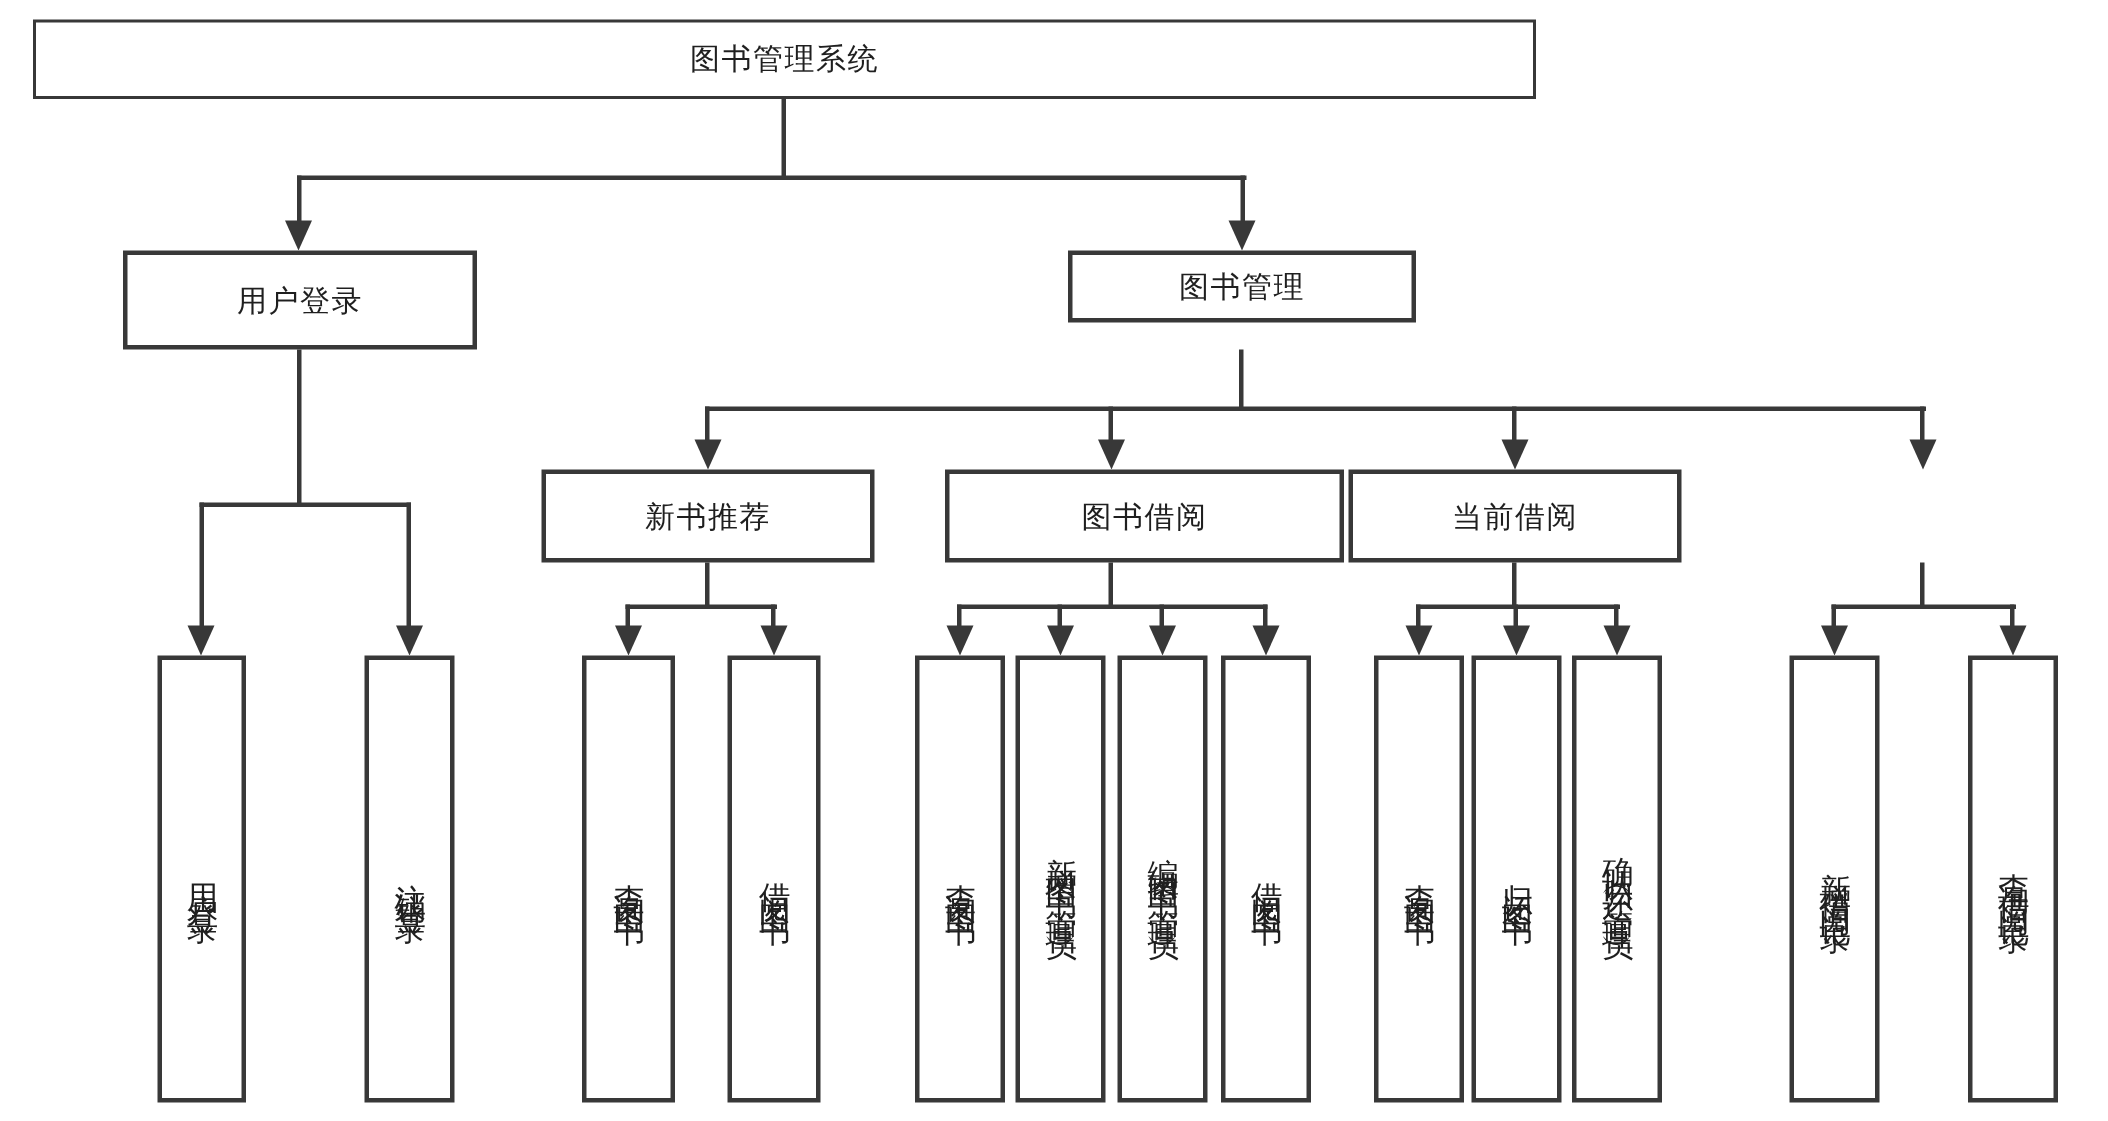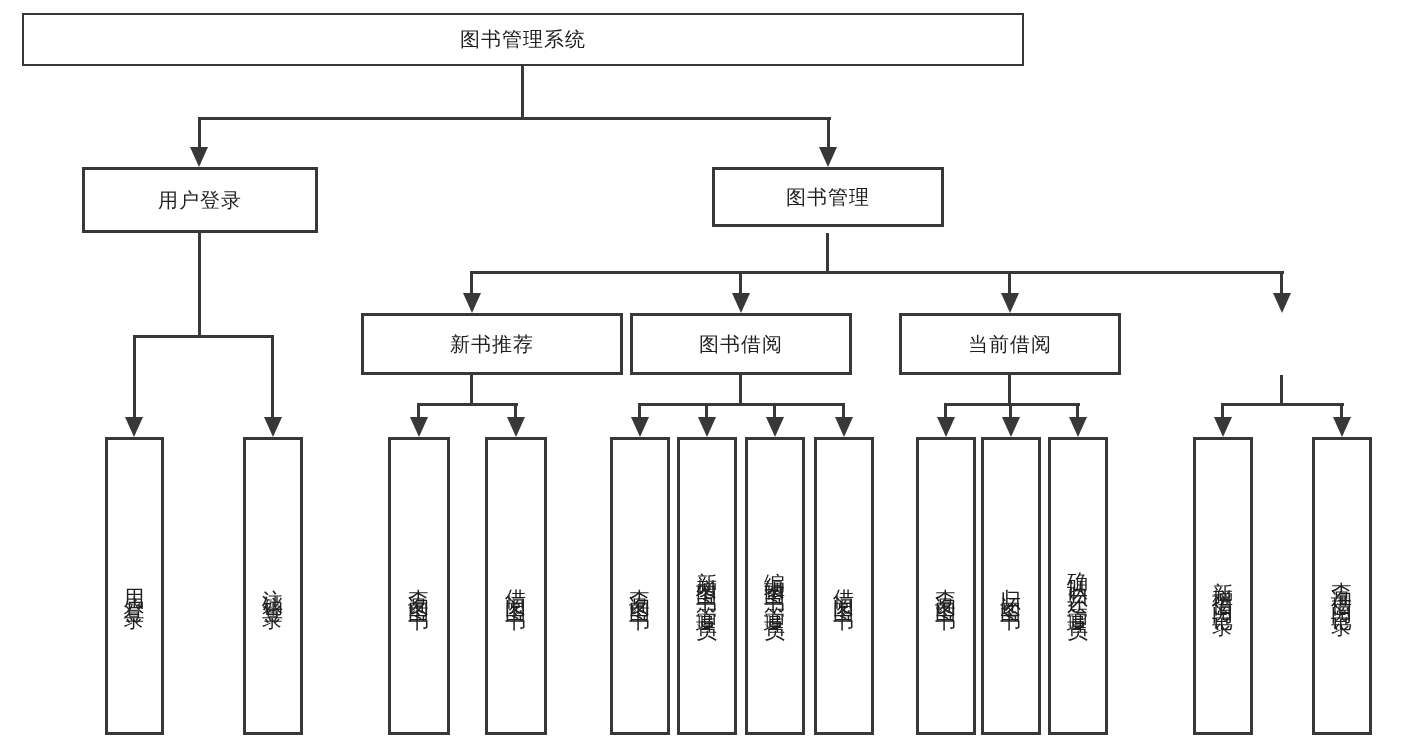--- a/index.html
+++ b/index.html
@@ -43,21 +43,21 @@
   <div class="vline" style="left:521px;top:66px;width:3px;height:53px;"></div>
   <div class="hline" style="left:198px;top:117px;width:633px;height:3px;"></div>
   <div class="vline" style="left:198px;top:117px;width:3px;height:34px;"></div>
   <div class="arrow" style="left:190px;top:147px;"></div>
   <div class="vline" style="left:827px;top:117px;width:3px;height:34px;"></div>
   <div class="arrow" style="left:819px;top:147px;"></div>
 
   <div class="box" style="left:82px;top:167px;width:236px;height:66px;">
     <span class="hlabel">用户登录</span>
   </div>
-  <div class="box" style="left:712px;top:167px;width:232px;height:60px;">
+  <div class="box" style="left:712px;top:167px;width:232px;height:48px;">
     <span class="hlabel">图书管理</span>
   </div>
 
   <div class="vline" style="left:198px;top:233px;width:3px;height:104px;"></div>
   <div class="hline" style="left:133px;top:335px;width:141px;height:3px;"></div>
   <div class="vline" style="left:133px;top:335px;width:3px;height:84px;"></div>
   <div class="arrow" style="left:125px;top:417px;"></div>
   <div class="vline" style="left:271px;top:335px;width:3px;height:84px;"></div>
   <div class="arrow" style="left:264px;top:417px;"></div>
 
@@ -65,24 +65,24 @@
   <div class="hline" style="left:470px;top:271px;width:814px;height:3px;"></div>
   <div class="vline" style="left:470px;top:271px;width:3px;height:24px;"></div>
   <div class="arrow" style="left:463px;top:293px;"></div>
   <div class="vline" style="left:739px;top:271px;width:3px;height:24px;"></div>
   <div class="arrow" style="left:732px;top:293px;"></div>
   <div class="vline" style="left:1008px;top:271px;width:3px;height:24px;"></div>
   <div class="arrow" style="left:1001px;top:293px;"></div>
   <div class="vline" style="left:1280px;top:271px;width:3px;height:24px;"></div>
   <div class="arrow" style="left:1273px;top:293px;"></div>
 
-  <div class="box" style="left:361px;top:313px;width:262px;height:62px;">
+  <div class="box" style="left:361px;top:313px;width:222px;height:62px;">
     <span class="hlabel">新书推荐</span>
   </div>
-  <div class="box" style="left:630px;top:313px;width:222px;height:62px;">
+  <div class="box" style="left:630px;top:313px;width:266px;height:62px;">
     <span class="hlabel">图书借阅</span>
   </div>
   <div class="box" style="left:899px;top:313px;width:222px;height:62px;font-family:Liberation Serif, serif;">
     <span class="hlabel">当前借阅</span>
   </div>
 
   <div class="vline" style="left:470px;top:375px;width:3px;height:30px;"></div>
   <div class="hline" style="left:417px;top:403px;width:101px;height:3px;"></div>
   <div class="vline" style="left:417px;top:403px;width:3px;height:16px;"></div>
   <div class="arrow" style="left:410px;top:417px;"></div>

